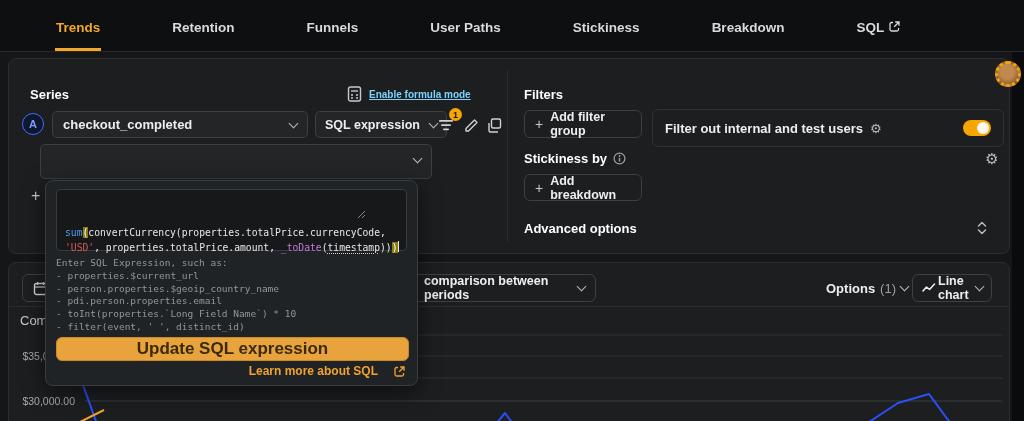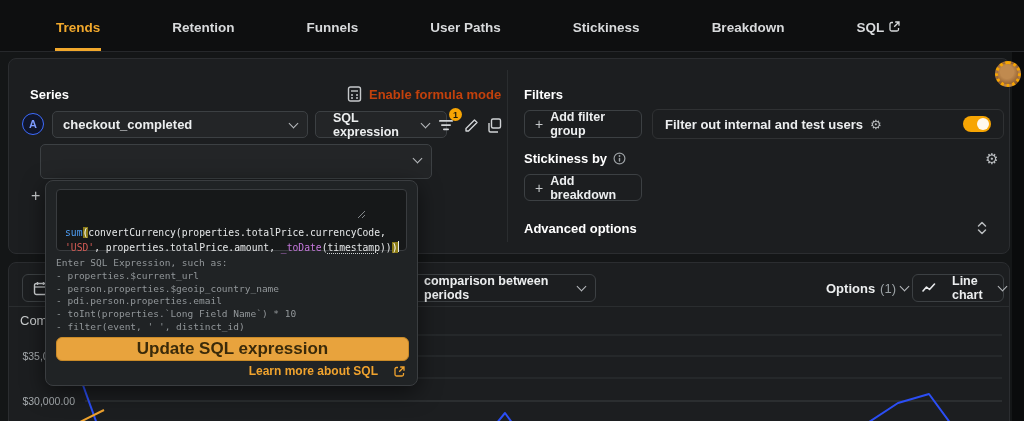--- a/index.html
+++ b/index.html
@@ -126,31 +126,31 @@
     <span>
       <svg class="ic" width="15" height="16" viewBox="0 0 15 16">
           <rect x="1.5" y="1" width="12" height="14" rx="2" fill="none" stroke="#c6c9cb" stroke-width="1.4"></rect>
           <line x1="4" y1="5" x2="11" y2="5" stroke="#c6c9cb" stroke-width="1.4"></line>
           <circle cx="5" cy="9" r="1" fill="#c6c9cb"></circle>
           <circle cx="10" cy="9" r="1" fill="#c6c9cb"></circle>
           <circle cx="5" cy="12" r="1" fill="#c6c9cb"></circle>
           <circle cx="10" cy="12" r="1" fill="#c6c9cb"></circle>
         </svg>
     </span>
-    <span style="font-size:13px; font-weight:700; color:#c2410c;">Enable formula mode</span>
+    <span style="font-size:10px; font-weight:700; color:#7dd3fc;text-decoration:underline;">Enable formula mode</span>
   </div>
 
   <div id="seriesBadge" style="left:22px; top:113px;">A</div>
 
   <div class="select" style="left:52px; top:111px; width:256px; height:27px; padding:0 10px;">
     <span style="flex:1;">checkout_completed</span>
     <span class="chev"></span>
   </div>
 
-  <div class="select" style="left:315px; top:111px; width:132px; height:27px; padding:0 17px; font-size:12.5px;">
+  <div class="select" style="left:315px; top:111px; width:132px; height:27px; padding:0 9px; font-size:12.5px;">
     <span style="flex:1;">SQL expression</span>
     <span class="chev"></span>
   </div>
 
   <div class="iconbtn" style="left:436px; top:115px; width:20px; height:20px;">
     <svg class="ic" width="16" height="14" viewBox="0 0 16 14">
         <rect x="1" y="2" width="14" height="1.8" rx="0.9" fill="#d0d3d5"></rect>
         <rect x="3" y="6.2" width="10" height="1.8" rx="0.9" fill="#d0d3d5"></rect>
         <rect x="5" y="10.4" width="6" height="1.8" rx="0.9" fill="#d0d3d5"></rect>
       </svg>
@@ -178,21 +178,21 @@
 
   <div class="abs" style="left:31px; top:187px; z-index:4; font-size:16px; color:#c6c9cb; font-weight:400; cursor:pointer;">+</div>
 
   <div class="heading" style="left:524px; top:87px;">Filters</div>
 
   <div class="btn" style="left:524px; top:110px; width:118px; height:28px; padding:0 10px; gap:7px; font-size:12.5px;">
     <span style="color:#c6c9cb; font-size:14px; font-weight:400;">+</span>
     <span>Add filter group</span>
   </div>
 
-  <div class="btn" style="left:652px; top:109px; width:352px; height:30px; padding:0 12px; border:1px solid #2f3133;">
+  <div class="btn" style="left:652px; top:109px; width:352px; height:38px; padding:0 12px; border:1px solid #2f3133;">
     <span>Filter out internal and test users</span>
     <span style="margin-left:7px; color:#b8bbbe; font-size:13px;">⚙</span>
     <span style="flex:1;"></span>
     <span class="toggle" style="position:relative;">
         <span class="knob"></span>
       </span>
   </div>
 
   <div class="abs" style="left:524px; top:151px; z-index:4; display:flex; align-items:center; gap:6px;">
     <span class="heading" style="position:static;">Stickiness by</span>
@@ -238,21 +238,21 @@
     <span style="flex:1;">comparison between periods</span>
     <span class="chev"></span>
   </div>
 
   <div class="btn ghost" style="left:816px; top:274px; width:92px; height:28px; gap:5px; justify-content:flex-end;">
     <span>Options</span>
     <span style="color:#9aa0a3; font-weight:400;">(1)</span>
     <span class="chev"></span>
   </div>
 
-  <div class="btn" style="left:912px; top:274px; width:92px; height:28px; padding:0 8px 0 9px; gap:16px; font-size:12.5px;">
+  <div class="btn" style="left:912px; top:274px; width:80px; height:28px; padding:0 8px 0 9px; gap:2px; font-size:12.5px;">
     <span>
       <svg class="ic" width="14" height="12" viewBox="0 0 14 12">
           <polyline points="1,9 4.5,5 7.5,7.5 12.5,2" fill="none" stroke="#e8eaec" stroke-width="1.6" stroke-linecap="round" stroke-linejoin="round"></polyline>
         </svg>
     </span>
     <span style="flex:1;">Line chart</span>
     <span class="chev"></span>
   </div>
 
   <div class="hdiv" style="left:9px; top:306px; width:1000px;"></div>

